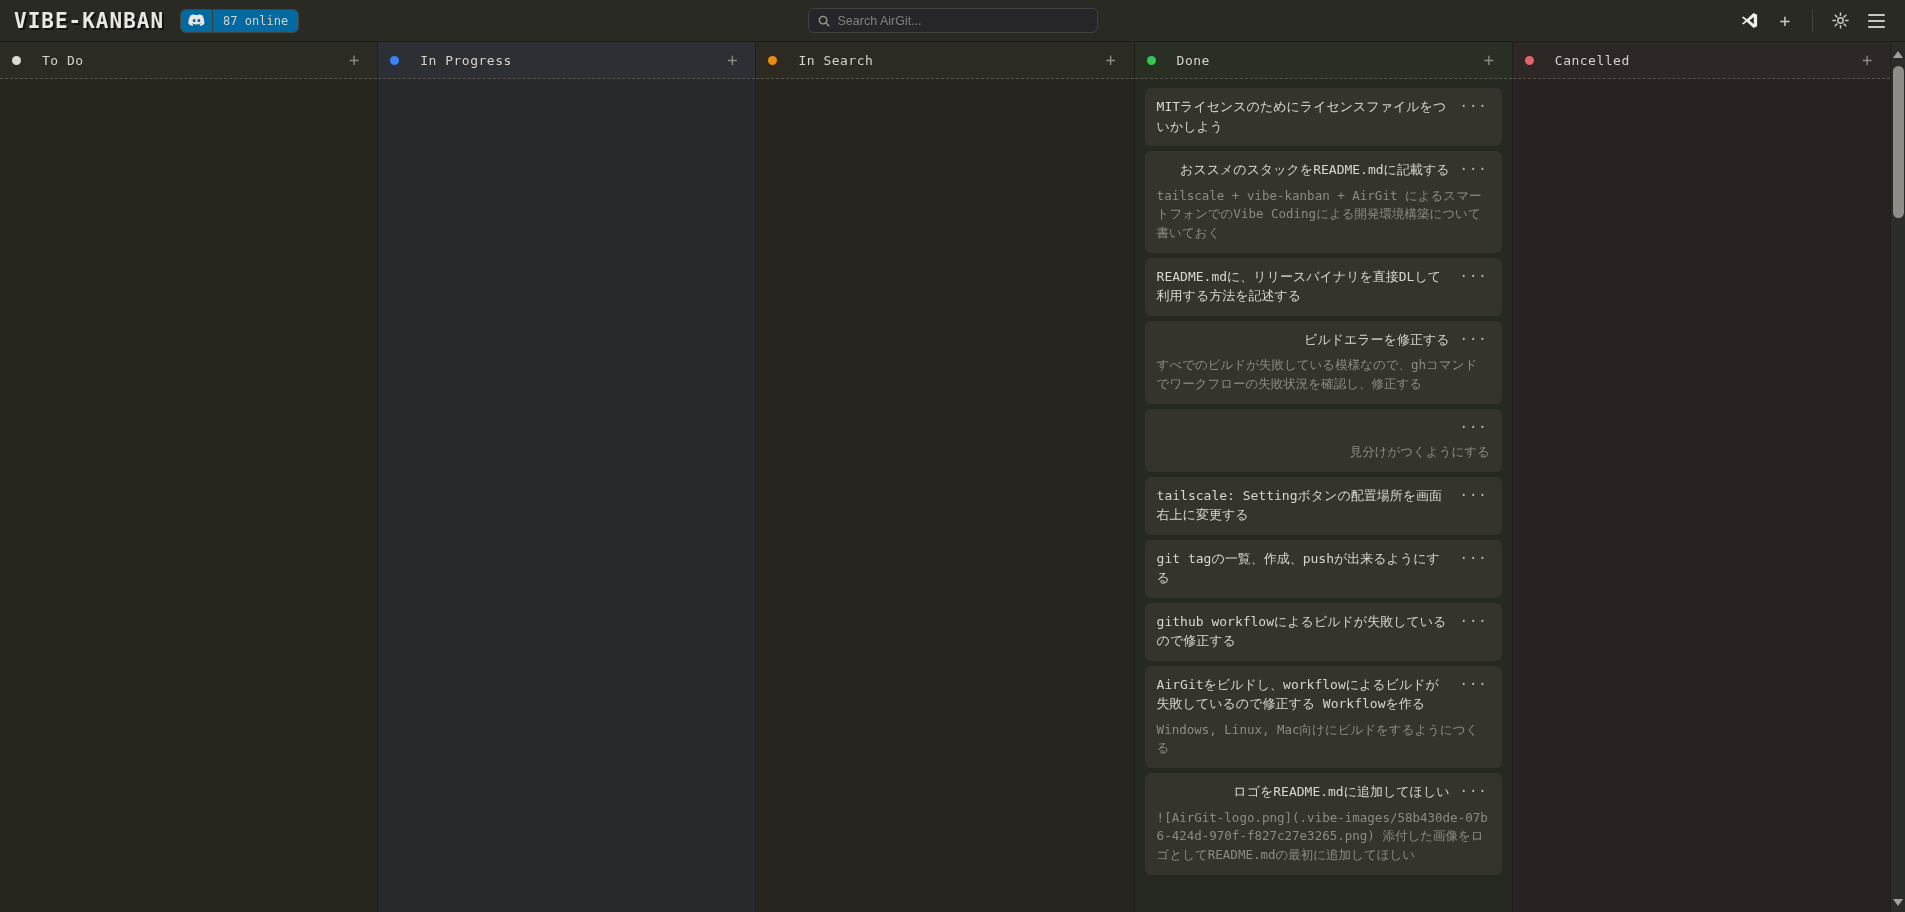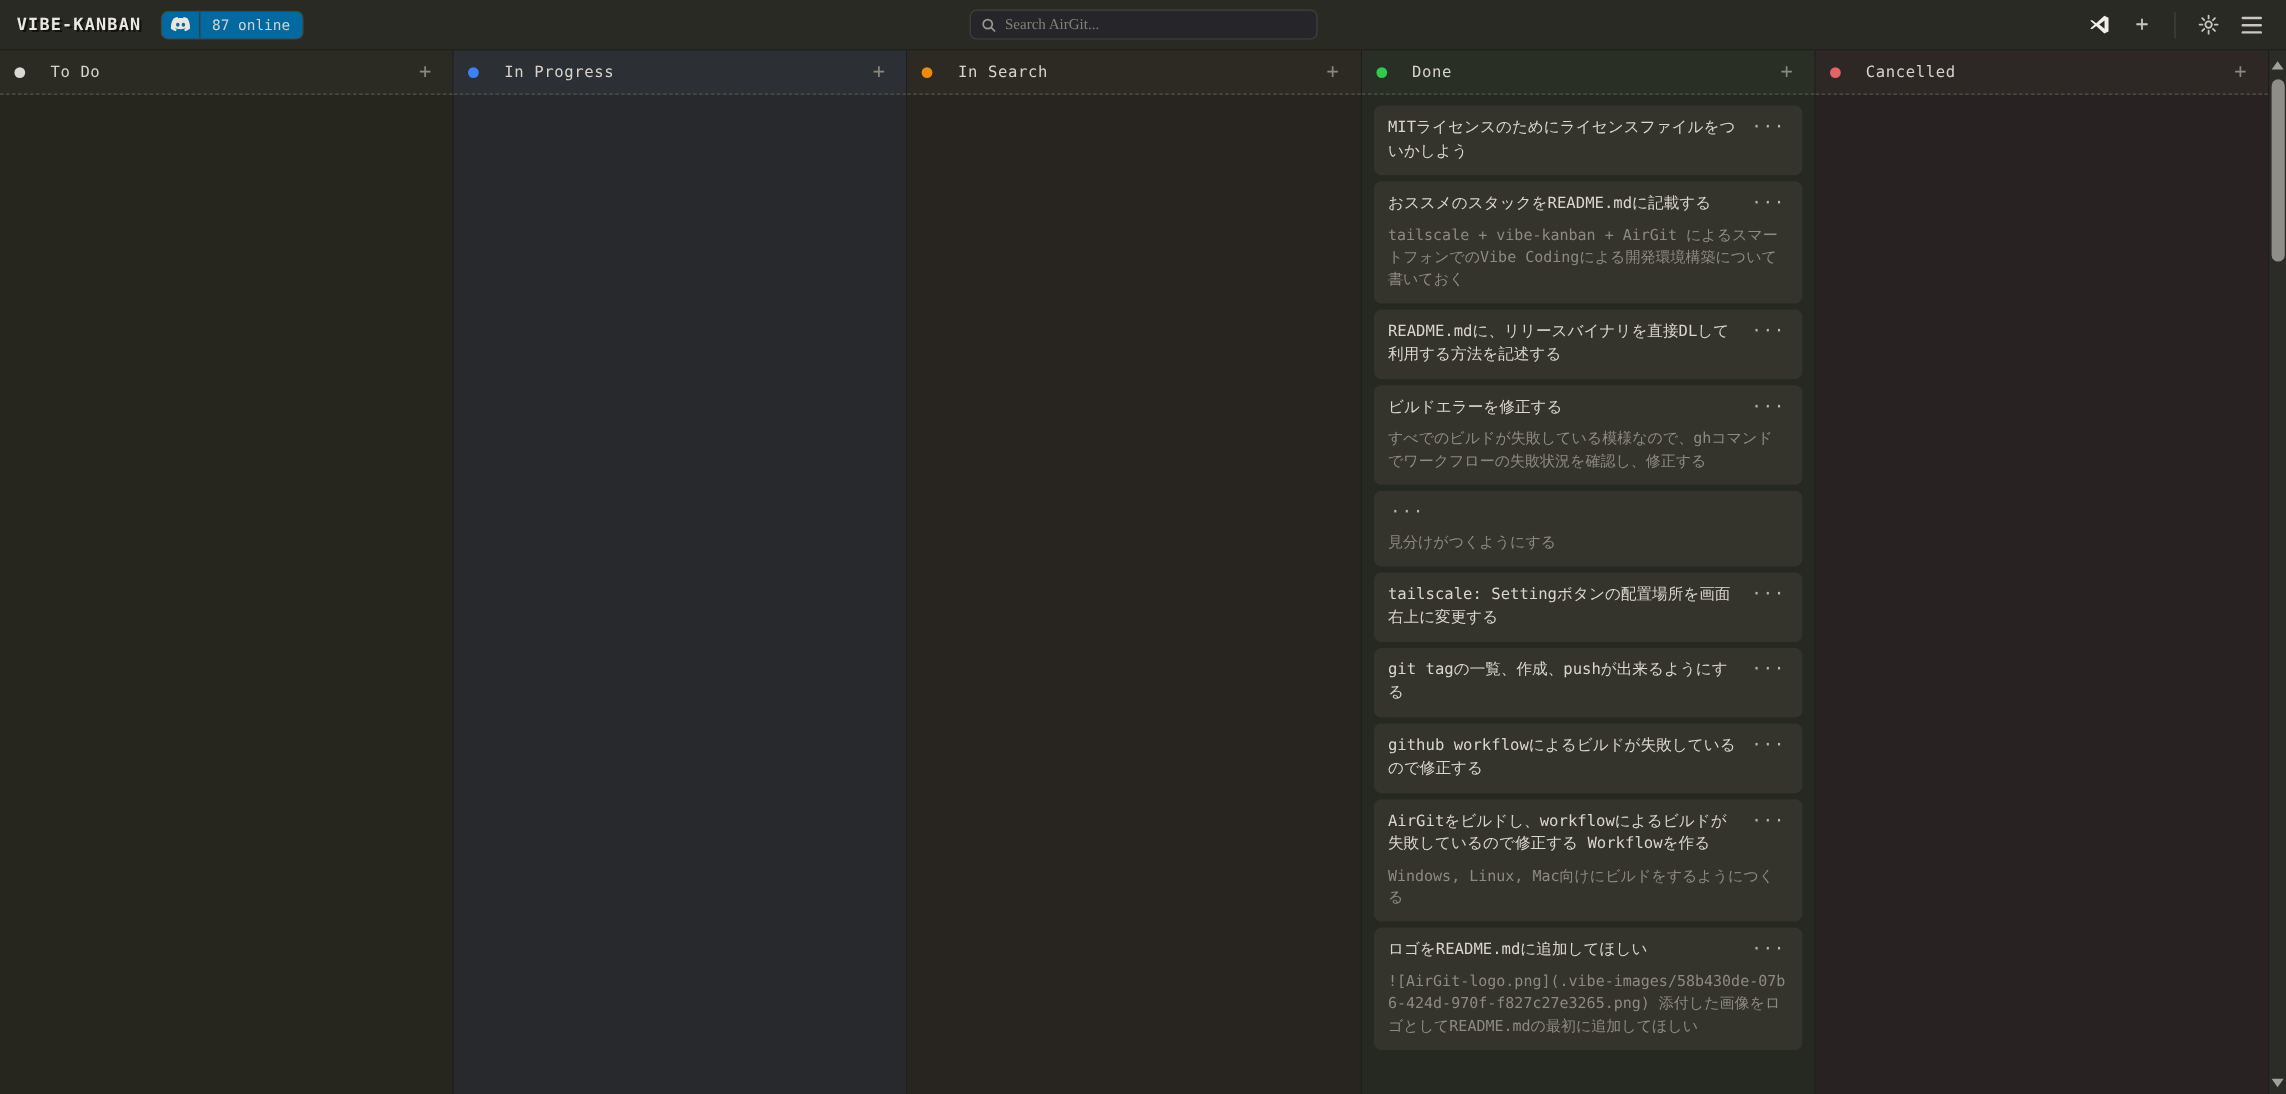--- a/index.html
+++ b/index.html
@@ -9,21 +9,21 @@
     font-family:"DejaVu Sans Mono","Liberation Mono",monospace;
     color:#d6d3cc;
   }
 
   
   .topbar {
     height:42px; background:#2a2a25; border-bottom:1px solid #1d1d1a;
     display:flex; align-items:center; padding:0 14px; position:relative;
   }
   .logo {
-    font-size:14px; font-weight:bold; letter-spacing:1px; color:#e9e7e1;
+    font-size:21px; font-weight:bold; letter-spacing:1px; color:#e9e7e1;
     text-shadow:2px 2px 0 #121210; cursor:pointer; white-space:nowrap;
   }
   .discord-badge {
     margin-left:16px; display:flex; align-items:center; gap:0;
     border:1px solid #45453e; border-radius:6px; background:#0369a1;
     height:24px; overflow:hidden; cursor:pointer;
   }
   .discord-badge .ic {
     display:flex; align-items:center; justify-content:center;
     width:32px; height:100%; border-right:1px solid #3a3a34;
@@ -31,21 +31,21 @@
   .discord-badge .cnt { padding:0 10px; font-size:12px; color:#d6d3cc; }
 
   .search {
     position:absolute; left:50%; transform:translateX(-50%);
     width:290px; height:25px; border:1px solid #42423c; border-radius:6px;
     background:#26262a; display:flex; align-items:center; padding:0 8px; gap:7px;
   }
   .search svg { flex:0 0 auto; }
   .search input {
     background:transparent; border:none; outline:none; width:100%;
-    font-family:Liberation Serif, serif; font-size:12.5px; color:#e5e5e5;
+    font-family:Liberation Sans, sans-serif; font-size:12.5px; color:#e5e5e5;
   }
   .search input::placeholder { color:#80807a; }
 
   .topbar-right { margin-left:auto; display:flex; align-items:center; gap:6px; }
   .tb-btn {
     width:30px; height:30px; display:flex; align-items:center; justify-content:center;
     border-radius:6px; cursor:pointer; color:#c9c7c0; font-size:18px; line-height:1;
   }
   .tb-divider { width:1px; height:22px; background:#45453f; margin:0 6px; }
   .hamburger { display:flex; flex-direction:column; gap:4px; }
@@ -67,21 +67,21 @@
   .col-dot { width:9px; height:9px; border-radius:50%; flex:0 0 auto; }
   .col-label { font-size:13px; color:#d6d3cc; letter-spacing:.5px; white-space:nowrap; }
   .col-plus {
     margin-left:auto; color:#8a887f; font-size:17px; cursor:pointer;
     width:22px; height:22px; display:flex; align-items:center; justify-content:center; border-radius:4px;
   }
   .col-cards { flex:1 1 auto; overflow:hidden; padding:4px 0 0 0; }
 
   .card {
     background:#34332c; border-radius:6px; margin:5px 10px; padding:9px 12px 10px 12px;
-    cursor:pointer; display:flex; flex-direction:column;
+    cursor:pointer; display:flex; flex-direction:column;align-items:flex-end;
   }
   .card-top { display:flex; align-items:flex-start; gap:8px; }
   .card-title { font-size:13px; line-height:1.5; color:#d9d6cf; flex:1 1 auto; word-break:break-all; }
   .card-menu {
     flex:0 0 auto; color:#b9b6ad; font-size:14px; letter-spacing:1px;
     line-height:1.3; cursor:pointer; padding:0 2px;
   }
   .card-desc { margin-top:7px; font-size:12.5px; line-height:1.5; color:#8d8a80; word-break:break-all; }
 
   

